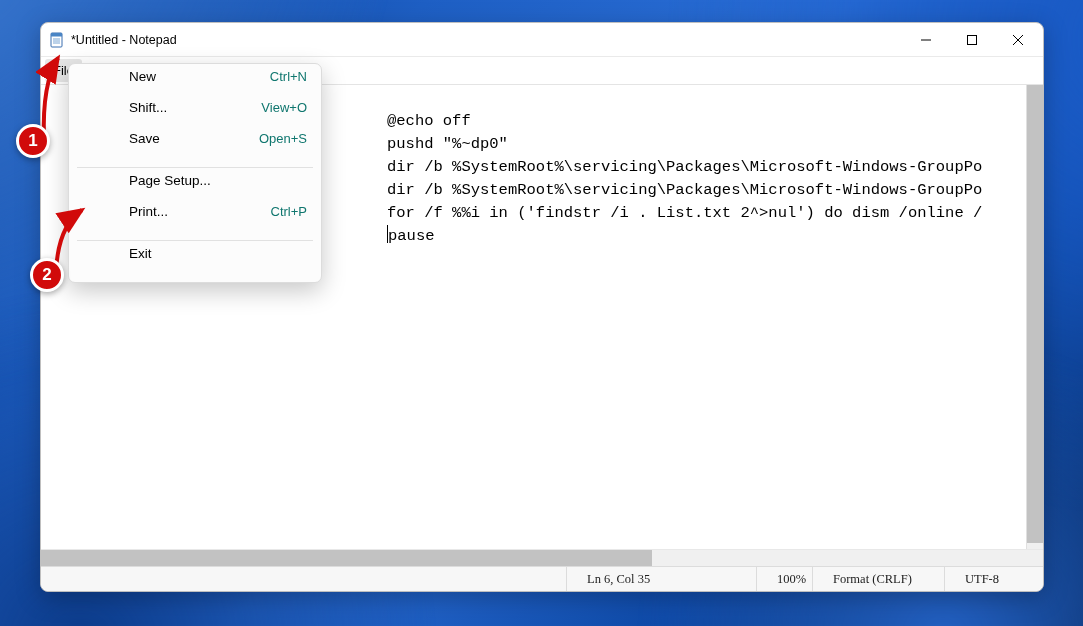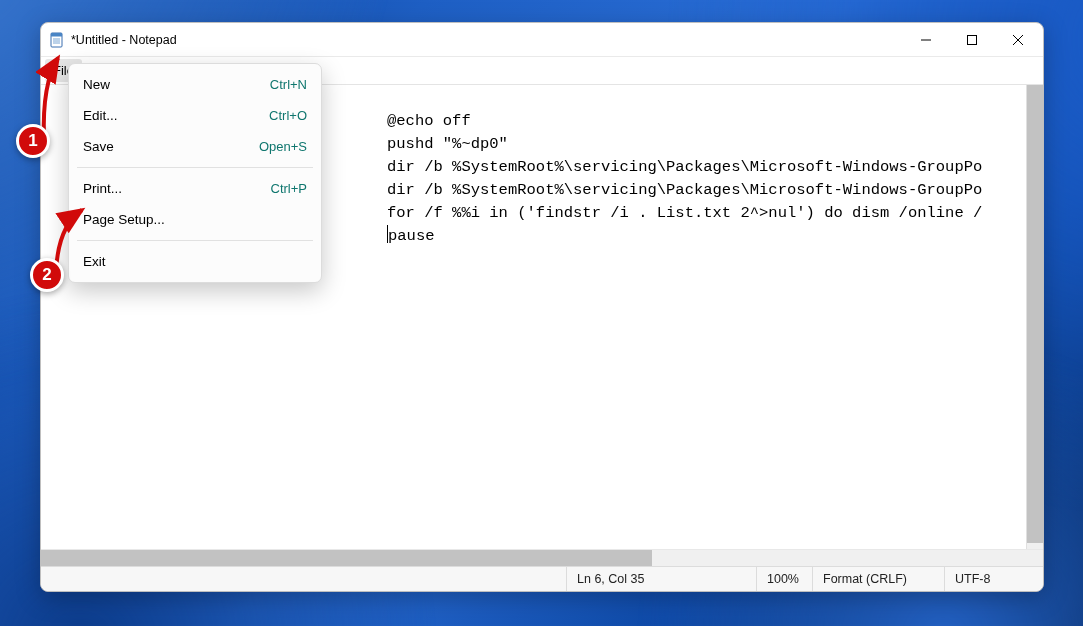--- a/index.html
+++ b/index.html
@@ -141,42 +141,44 @@
     display: flex;
     font-size: 12.5px;
     color: #222;
     background: #f7f7f7;
     border-bottom-left-radius: 8px;
     border-bottom-right-radius: 8px;
   }
   .statusbar .cell {
     border-left: 1px solid #dcdcdc;
     display: flex; align-items: center;
-    padding: 0 10px;
+    padding: 0 20px;
+    font-family: Liberation Serif, serif;
   }
   .statusbar .cell:first-child { border-left: none; }
   .statusbar .grow { flex: 1; }
 
   
   .dropdown {
     position: absolute;
     left: 68px; top: 63px;
     width: 254px;
     background: #fcfcfc;
     border: 1px solid #dcdcdc;
     border-radius: 7px;
     box-shadow: 0 8px 24px rgba(0,0,0,.22);
     padding: 5px 0;
     z-index: 5;
     font-size: 13.5px;
   }
   .dd-item {
-    display: flex; align-items: center;
+    display: flex; align-items: flex-start;
     height: 31px;
     padding: 0 14px;
+    margin-left: 46px;
   }
   .dd-item .label { flex: 1; color: #000; }
   .dd-item .accel { color: #0f766e; font-size: 13px; }
   .dd-sep {
     height: 1px;
     background: #e1e1e1;
     margin: 5px 8px;
   }
 
   
@@ -278,35 +280,35 @@
   </div>
 
 </div>
 
 <div class="dropdown">
   <div class="dd-item">
     <span class="label">New</span>
     <span class="accel">Ctrl+N</span>
   </div>
   <div class="dd-item">
-    <span class="label">Edit...</span>
-    <span class="accel">Ctrl+O</span>
+    <span class="label">Shift...</span>
+    <span class="accel">View+O</span>
   </div>
   <div class="dd-item">
     <span class="label">Save</span>
     <span class="accel">Open+S</span>
   </div>
   <div class="dd-sep"></div>
   <div class="dd-item">
+    <span class="label">Page Setup...</span>
+    <span class="accel"></span>
+  </div>
+  <div class="dd-item">
     <span class="label">Print...</span>
     <span class="accel">Ctrl+P</span>
-  </div>
-  <div class="dd-item">
-    <span class="label">Page Setup...</span>
-    <span class="accel"></span>
   </div>
   <div class="dd-sep"></div>
   <div class="dd-item">
     <span class="label">Exit</span>
     <span class="accel"></span>
   </div>
 </div>
 
 <svg class="arrow" style="left:36px; top:54px;" width="40" height="100">
   <defs>

